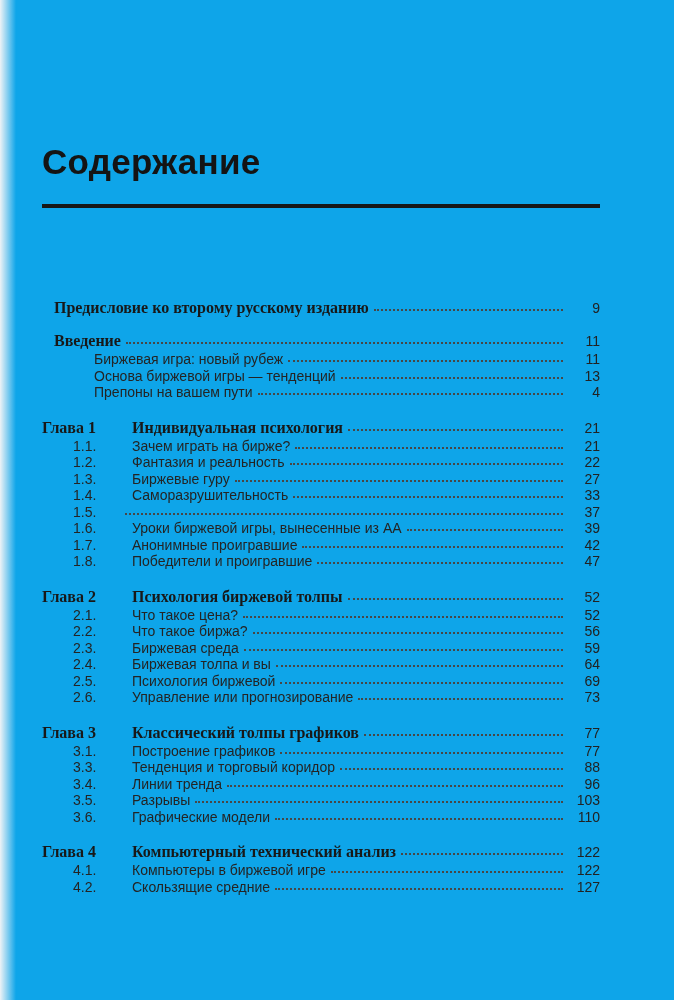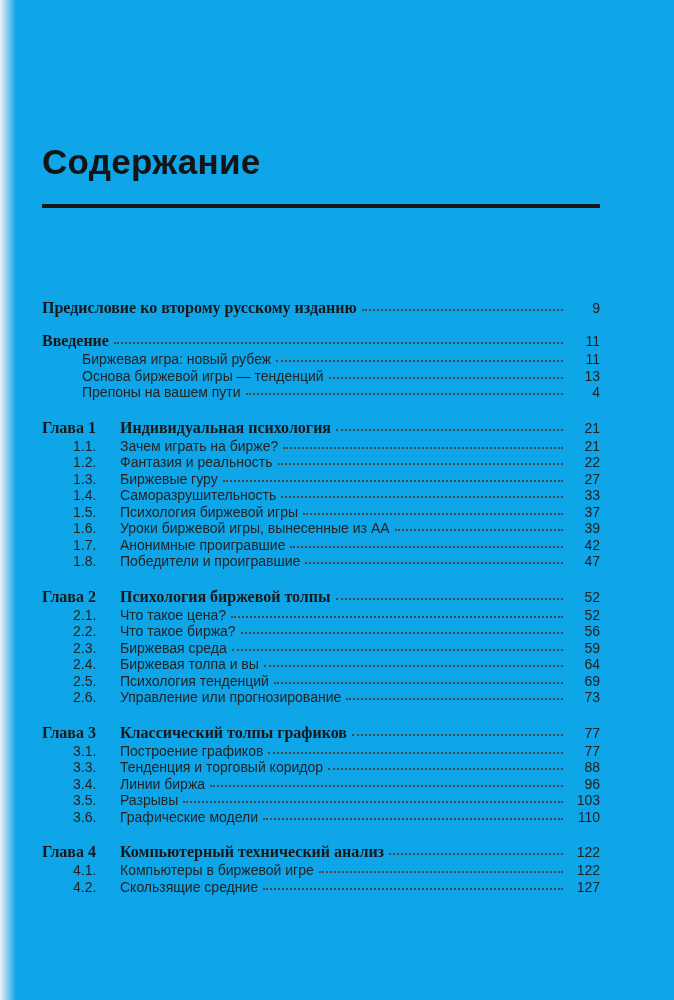--- a/index.html
+++ b/index.html
@@ -61,21 +61,21 @@
   .chap{margin-top:17px;}
   .chap .chnum{flex:0 0 78px;}
   .sub,.sec{
     font-size:14px;
     line-height:16.5px;
     color:#242424;
   }
   .sub{padding-left:40px;}
   .sec{padding-left:31px;}
   .sec .snum{flex:0 0 47px;}
-  .lbl{white-space:nowrap;}
+  .lbl{white-space:nowrap;margin-left:12px;}
   .dots{
     flex:1 1 auto;
     min-width:8px;
     border-bottom:2px dotted #474747;
     position:relative;
     top:-2px;
     margin:0 3px 0 5px;
   }
   .pg{
     flex:0 0 34px;
@@ -149,21 +149,20 @@
         <span class="pg">27</span>
       </div>
       <div class="row sec">
         <span class="snum">1.4.</span>
         <span class="lbl">Саморазрушительность</span>
         <span class="dots"></span>
         <span class="pg">33</span>
       </div>
       <div class="row sec">
         <span class="snum">1.5.</span>
-        <span class="lbl">Психология биржевой игры</span>
         <span class="dots"></span>
         <span class="pg">37</span>
       </div>
       <div class="row sec">
         <span class="snum">1.6.</span>
         <span class="lbl">Уроки биржевой игры, вынесенные из АА</span>
         <span class="dots"></span>
         <span class="pg">39</span>
       </div>
       <div class="row sec">
@@ -204,21 +203,21 @@
         <span class="pg">59</span>
       </div>
       <div class="row sec">
         <span class="snum">2.4.</span>
         <span class="lbl">Биржевая толпа и вы</span>
         <span class="dots"></span>
         <span class="pg">64</span>
       </div>
       <div class="row sec">
         <span class="snum">2.5.</span>
-        <span class="lbl">Психология тенденций</span>
+        <span class="lbl">Психология биржевой</span>
         <span class="dots"></span>
         <span class="pg">69</span>
       </div>
       <div class="row sec">
         <span class="snum">2.6.</span>
         <span class="lbl">Управление или прогнозирование</span>
         <span class="dots"></span>
         <span class="pg">73</span>
       </div>
 
@@ -235,21 +234,21 @@
         <span class="pg">77</span>
       </div>
       <div class="row sec">
         <span class="snum">3.3.</span>
         <span class="lbl">Тенденция и торговый коридор</span>
         <span class="dots"></span>
         <span class="pg">88</span>
       </div>
       <div class="row sec">
         <span class="snum">3.4.</span>
-        <span class="lbl">Линии биржа</span>
+        <span class="lbl">Линии тренда</span>
         <span class="dots"></span>
         <span class="pg">96</span>
       </div>
       <div class="row sec">
         <span class="snum">3.5.</span>
         <span class="lbl">Разрывы</span>
         <span class="dots"></span>
         <span class="pg">103</span>
       </div>
       <div class="row sec">

